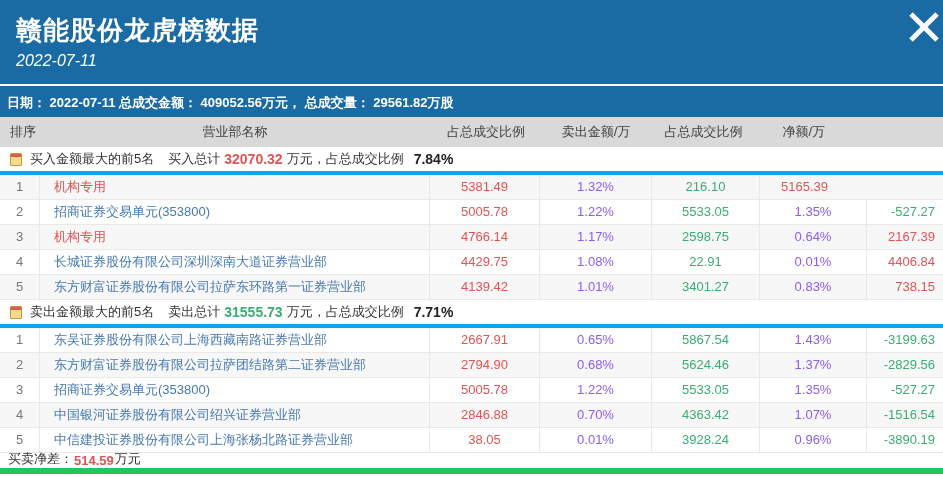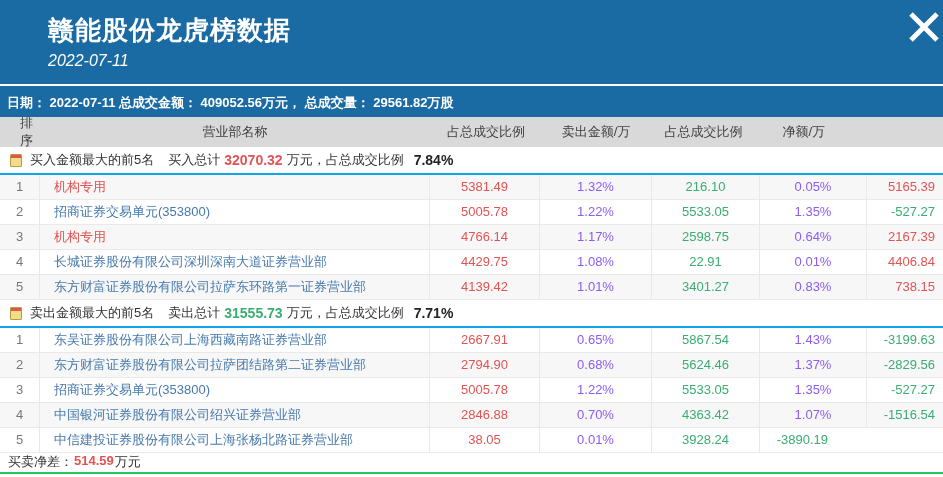--- a/index.html
+++ b/index.html
@@ -13,21 +13,20 @@
     background: #fff;
     overflow: hidden;
   }
 
   
   .hdr {
     position: relative;
     height: 117px;
     background: var(--header-blue, #1a6ba4);
     color: #fff;
-    padding-left: 32px;
   }
   .hdr-title {
     padding: 13px 0 0 16px;
     font-size: 26px;
     font-weight: bold;
     letter-spacing: 1px;
   }
   .hdr-sub {
     padding: 4px 0 0 16px;
     font-size: 16px;
@@ -61,28 +60,28 @@
     color: var(--dark-text, #404040);
     font-size: 13px;
   }
   .c-rank    { width: 40px;  text-align: center; }
   .c-name    { width: 390px; text-align: center; }
   .c-buy     { width: 110px; text-align: center; }
   .c-buypct  { width: 112px; text-align: center; }
   .c-sell    { width: 108px; text-align: center; }
   .c-sellpct { width: 107px; text-align: center; }
   .c-net     { width: 76px;  text-align: right; padding-right: 8px; }
-  .thead .c-rank { text-align: left; padding-left: 20px; }
+  .thead .c-rank { text-align: left; padding-left: 10px; }
 
   .section-row {
     display: flex;
     align-items: center;
     height: 28px;
     background: #fff;
-    border-bottom: 2px solid #0ea5e9;
+    border-bottom: 4px solid #0ea5e9;
     font-size: 13px;
     color: #333;
     padding-left: 10px;
   }
   .note-icon {
     display: inline-block;
     width: 12px; height: 13px;
     margin-right: 8px;
     background: linear-gradient(to bottom, #e2574c 0 3px, #f3dc8a 3px 100%);
     border: 1px solid #b99b3e;
@@ -111,26 +110,26 @@
   .row .c-name { text-align: left; padding-left: 14px; }
   .row .c-name.link    { color: var(--link-blue, #4679ad); cursor: pointer; }
   .row .c-name.special { color: var(--buy-red, #e25353); }
   .row .c-buy  { color: var(--buy-red, #e25353); }
   .row .c-sell { color: var(--sell-green, #3aad73); }
   .row .c-buypct, .row .c-sellpct { color: #8b5cf6; }
 
   
   .tfoot {
     display: flex;
-    align-items: flex-start;
+    align-items: flex-end;
     height: 21px;
     padding-left: 8px;
     font-size: 13px;
     color: #333;
-    border-bottom: 2px solid #22c55e;
+    border-bottom: 6px solid #22c55e;
   }
   .tfoot .val { font-weight: bold; color: var(--buy-red, #e25353); margin: 0 1px; }
 </style>
 </head>
 <body>
 
 <div class="dialog">
 
   <div class="hdr">
     <div class="hdr-title">赣能股份龙虎榜数据</div>
@@ -161,21 +160,20 @@
     <span>占总成交比例</span>
     <span class="sec-ratio">7.84%</span>
   </div>
   <div data-rows="0">
   <div class="row">
     <div class="c-rank">1</div>
     <div class="c-name special">机构专用</div>
     <div class="c-buy">5381.49</div>
     <div class="c-buypct">1.32%</div>
     <div class="c-sell">216.10</div>
-    <div class="c-sellpct">0.05%</div>
     <div class="c-net red">5165.39</div>
   </div>
 
   <div class="row">
     <div class="c-rank">2</div>
     <div class="c-name link">招商证券交易单元(353800)</div>
     <div class="c-buy">5005.78</div>
     <div class="c-buypct">1.22%</div>
     <div class="c-sell">5533.05</div>
     <div class="c-sellpct">1.35%</div>
@@ -262,20 +260,21 @@
     <div class="c-sellpct">1.07%</div>
     <div class="c-net green">-1516.54</div>
   </div>
 
   <div class="row">
     <div class="c-rank">5</div>
     <div class="c-name link">中信建投证券股份有限公司上海张杨北路证券营业部</div>
     <div class="c-buy">38.05</div>
     <div class="c-buypct">0.01%</div>
     <div class="c-sell">3928.24</div>
+    <div class="c-sellpct">0.96%</div>
     <div class="c-net green">-3890.19</div>
   </div>
 </div>
 
   <div class="tfoot">
     <span>买卖净差：</span>
     <span class="val">514.59</span>
     <span>万元</span>
   </div>
 

